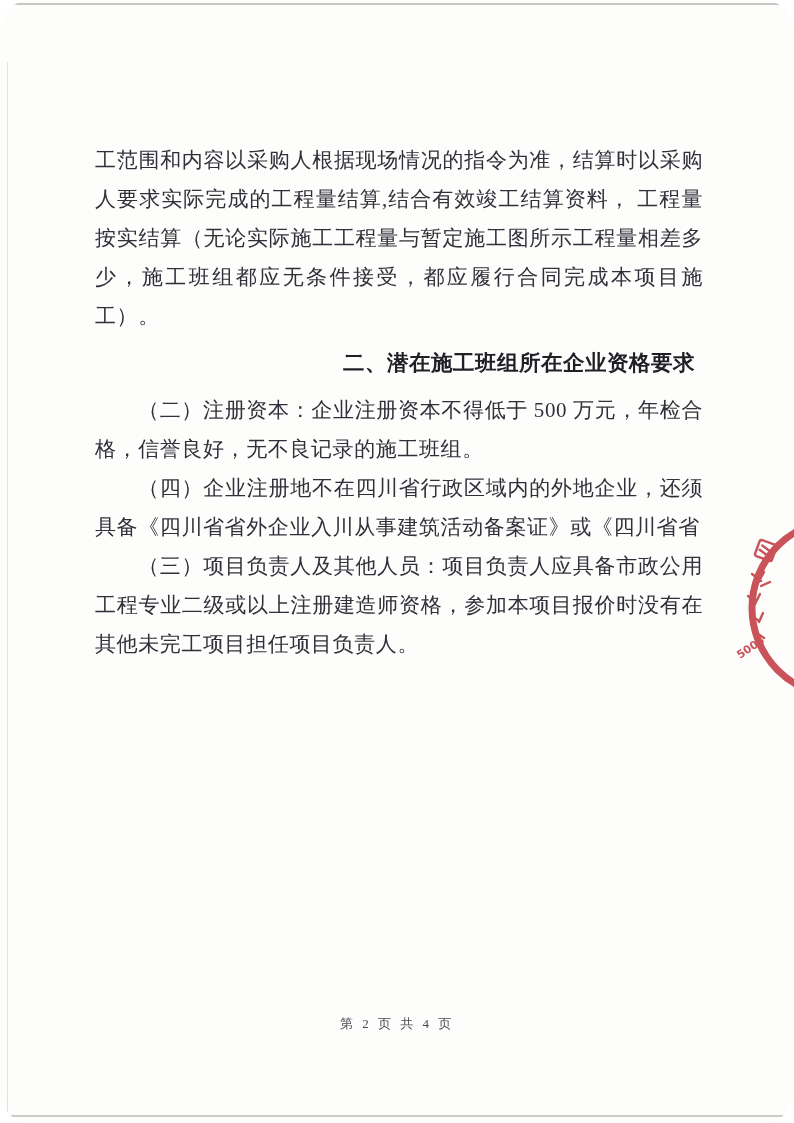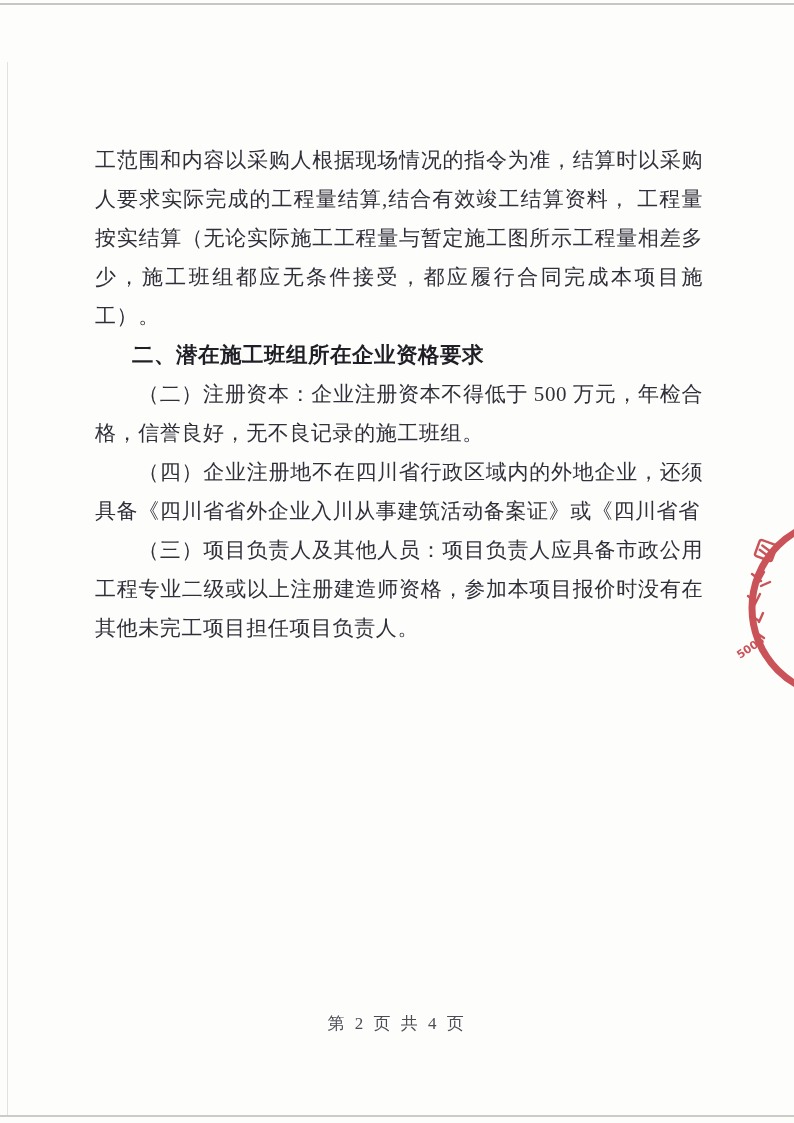--- a/index.html
+++ b/index.html
@@ -4,46 +4,46 @@
 <style>
   html, body { margin:0; padding:0; }
   body {
     width:794px; height:1123px;
     background:#ffffff;
     font-family:"Liberation Serif","DejaVu Serif",serif;
     position:relative; overflow:hidden;
   }
   .page {
     position:absolute; left:0; top:0; width:794px; height:1123px;
-    background:#fdfdfc; overflow:hidden;
+    background:#fdfdfc; overflow:hidden;border-radius:31px;
   }
   
   .edge { position:absolute; background:#c6c6c4; }
   .edge-top { left:0; top:3px; width:794px; height:2px; }
   .edge-left { left:7px; top:62px; width:1px; height:1055px; background:#e2e2de; }
   .edge-bottom { left:0; top:1115px; width:794px; height:2px; background:#cbcbc8; }
 
   .content {
     position:absolute; left:95px; top:141px; width:608px;
     color:#30303a;
     font-size:21px; line-height:39px; letter-spacing:0.6px;
     text-align:justify; text-justify:inter-character;
   }
   p.para { margin:0; padding:0; }
   p.para.indent { text-indent:2.05em; }
   h2.heading {
-    margin:0; padding:0;
+    margin:8px; padding:0;
     font-family:"Liberation Sans","DejaVu Sans",sans-serif;
     font-weight:bold; font-size:21.5px; line-height:39px;
     text-indent:1.72em; letter-spacing:0.5px;
-    color:#1f1f26; text-align:left;
+    color:#1f1f26; text-align:right;
   }
   .footer {
     position:absolute; left:0; top:1016px; width:794px;
-    text-align:center; font-size:17px; line-height:16px;
+    text-align:center; font-size:13px; line-height:16px;
     color:#4c4c55; letter-spacing:3px;
     font-family:"Liberation Serif","DejaVu Serif",serif;
   }
   .stamp {
     position:absolute; right:0; top:516px; width:64px; height:185px;
     opacity:0.92; pointer-events:none;
   }
   .stamp svg { display:block; }
 </style>
 </head>

